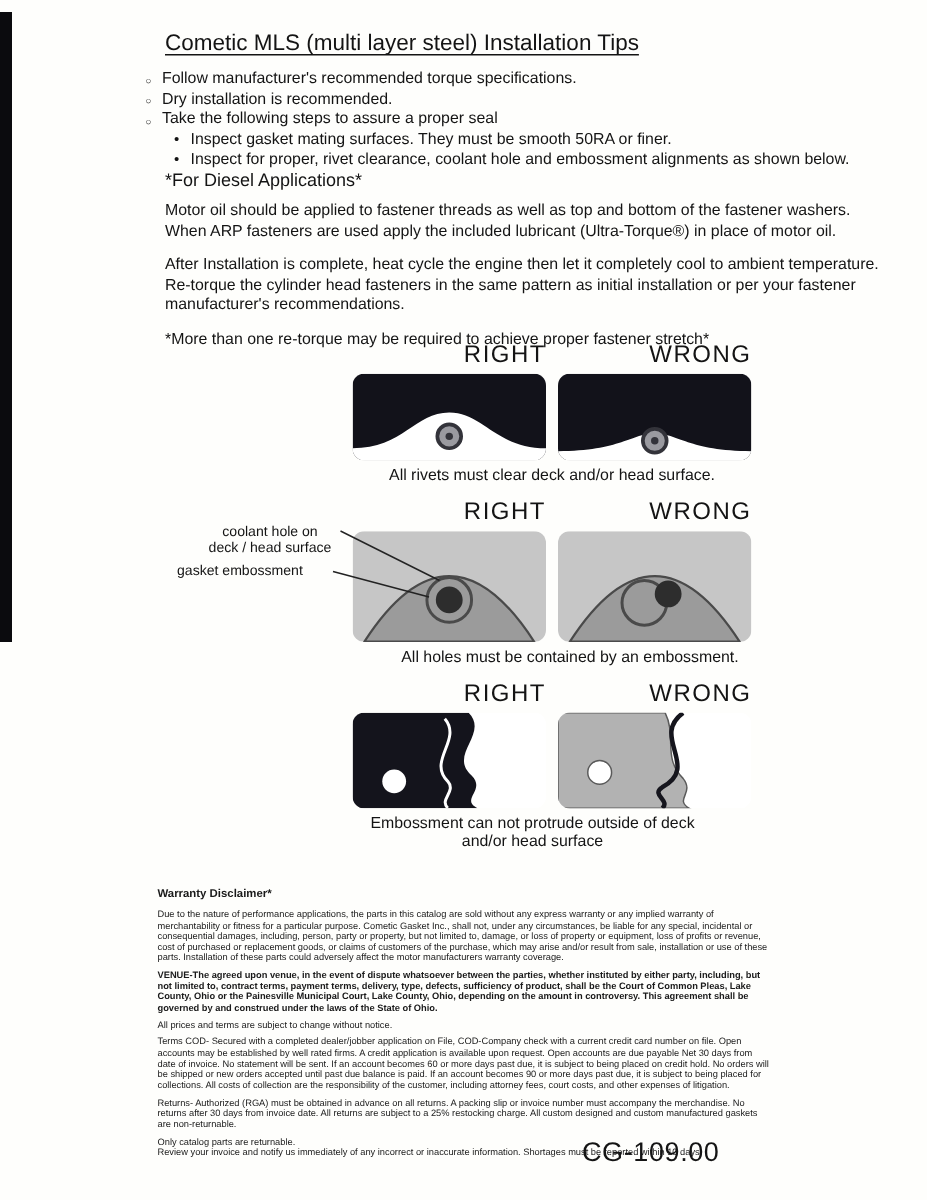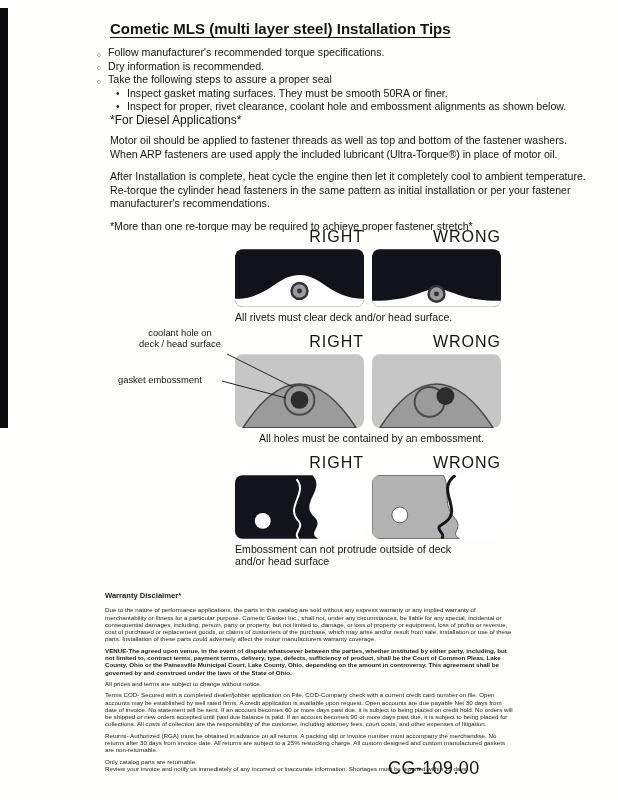--- a/index.html
+++ b/index.html
@@ -7,21 +7,21 @@
   body {
     width:618px; height:800px; position:relative; overflow:hidden;
     font-family:"Liberation Sans", sans-serif; color:#141414;
   }
   .page { position:absolute; inset:0; background:#fefefc; }
   .bleed { position:absolute; left:0; top:8px; width:8px; height:420px; background:#0b0b0e; }
 
   
   .title {
     position:absolute; left:110px; top:20px;
-    font-size:15px; font-weight:bold;
+    font-size:15px; font-weight:normal;
     text-decoration:underline; text-underline-offset:3px;
   }
 
   
   .tips { position:absolute; left:97px; top:46px; font-size:10.6px; line-height:13.6px; width:480px; }
   .tips .b { position:relative; padding-left:11px; }
   .tips .b::before { content:"\25CB"; position:absolute; left:0; top:1.5px; font-size:6.5px; }
   .tips .sb { position:relative; padding-left:11px; margin-left:19px; }
   .tips .sb::before { content:"\2022"; position:absolute; left:0; top:0; font-size:10px; }
 
@@ -32,26 +32,26 @@
   .diesel .note { margin-top:10px; }
 
   
   .diagrams { position:absolute; left:235px; top:228px; width:266px; }
   .drow { margin-bottom:10px; }
   .dhead { display:flex; gap:8px; margin-bottom:3px; }
   .dhead span { flex:1; text-align:right; font-size:16px; letter-spacing:1px; }
   .dimgs { display:flex; gap:8px; }
   .imgbox { border-radius:8px; overflow:hidden; line-height:0; }
   .imgbox svg { display:block; }
-  .dcap { font-size:10.6px; margin-top:4px; }
+  .dcap { font-size:10.6px; margin-top:4px;text-align:center; }
   .drow2 .dcap { padding-left:24px; }
   .drow3 .dcap { width:240px; }
 
   
-  .callout1 { position:absolute; left:134px; top:327px; width:92px; font-size:9.4px; line-height:11px; text-align:center; }
+  .callout1 { position:absolute; left:134px; top:348px; width:92px; font-size:9.4px; line-height:11px; text-align:center; }
   .callout1 span { display:block; }
   .callout2 { position:absolute; left:118px; top:374px; font-size:9.4px; }
   .leaders { position:absolute; inset:0; pointer-events:none; }
 
   
   .warranty { position:absolute; left:105px; top:592px; width:410px; font-size:6.2px; line-height:7.3px; color:#1a1a1a; }
   .warranty h3 { font-size:7.6px; font-weight:bold; margin-bottom:7px; }
   .warranty p { margin-bottom:4px; }
   .warranty p.venue { font-weight:bold; }
   .warranty p.tight { margin-bottom:0; }
@@ -63,21 +63,21 @@
 <body>
 
 <div class="page">
 
   <div class="bleed"></div>
 
   <div class="title">Cometic MLS (multi layer steel) Installation Tips</div>
 
   <div class="tips">
     <div class="b">Follow manufacturer's recommended torque specifications.</div>
-    <div class="b">Dry information is recommended.</div>
+    <div class="b">Dry installation is recommended.</div>
     <div class="b">Take the following steps to assure a proper seal</div>
     <div class="sb">Inspect gasket mating surfaces.  They must be smooth 50RA or finer.</div>
     <div class="sb">Inspect for proper, rivet clearance, coolant hole and embossment alignments as shown below.</div>
   </div>
 
   <div class="diesel">
     <h2>*For Diesel Applications*</h2>
     <p>Motor oil should be applied to fastener threads as well as top and bottom of the fastener washers. When ARP fasteners are used apply the included lubricant (Ultra-Torque®) in place of motor oil.</p>
     <p>After Installation is complete, heat cycle the engine then let it completely cool to ambient temperature. Re-torque the cylinder head fasteners in the same pattern as initial installation or per your fastener manufacturer's recommendations.</p>
     <p class="note">*More than one re-torque may be required to achieve proper fastener stretch*</p>

